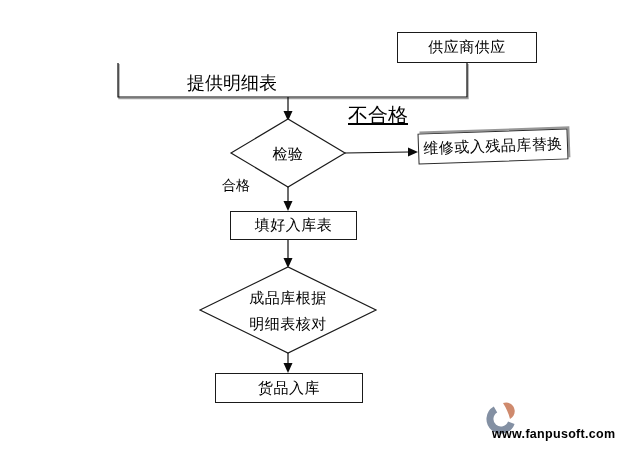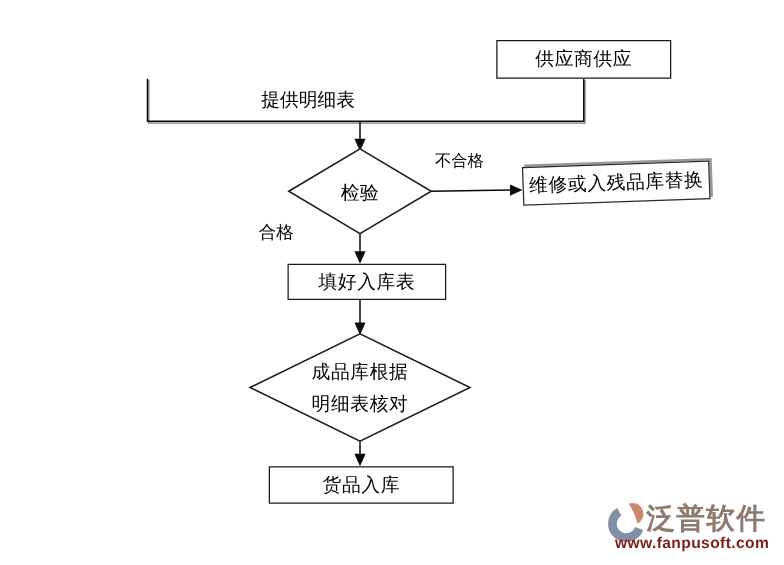--- a/index.html
+++ b/index.html
@@ -49,23 +49,23 @@
     z-index: 2;
   }
   .label-inspection { left: 258px; top: 145px; width: 60px; }
   .label-verify     { left: 228px; top: 285px; width: 120px; line-height: 26px; }
   .edge-label {
     position: absolute;
     color: #000000;
     white-space: nowrap;
     z-index: 2;
   }
-  .label-detail      { left: 209px; top: 71px;  font-size: 15px; font-family: Liberation Mono, monospace; }
-  .label-unqualified { left: 348px; top: 120px; font-size: 13px; }
-  .label-qualified   { left: 207px; top: 177px; font-size: 14px; }
+  .label-detail      { left: 187px; top: 71px;  font-size: 18px; font-family: Liberation Mono, monospace; }
+  .label-unqualified { left: 348px; top: 102px; font-size: 20px; text-decoration: underline; }
+  .label-qualified   { left: 222px; top: 177px; font-size: 14px; }
   #brand {
     position: absolute;
     left: 486px; top: 398px;
     width: 140px; height: 48px;
     z-index: 3;
   }
   #brand-icon { position: absolute; left: 0; top: 2px; }
   #brand-name {
     position: absolute;
     left: 31px; top: 1px;
@@ -140,17 +140,16 @@
 
   <div class="edge-label label-detail">提供明细表</div>
   <div class="edge-label label-unqualified">不合格</div>
   <div class="edge-label label-qualified">合格</div>
 
   <div id="brand">
     <svg id="brand-icon" width="32" height="40" viewBox="0 0 32 40" xmlns="http://www.w3.org/2000/svg">
       <path d="M9.5,9.5 A 11 11 0 1 0 25.3,22.8" fill="none" stroke="#8390a3" stroke-width="7"></path>
       <path d="M17,3 C 23,1 28.2,5 28.7,10.5 C 29,14 27.2,17.3 24,19 C 22.5,13.2 20.5,8.5 17,3 Z" fill="#cf8a6d"></path>
     </svg>
-    <div id="brand-name" style="color: rgb(141, 123, 113);">泛普软件</div>
-    <div id="brand-site" style="color: #7f1d1d;">www.fanpusoft.com</div>
+    <div id="brand-site" style="color: #000000;">www.fanpusoft.com</div>
   </div>
 
 </div>
 
 </body></html>

